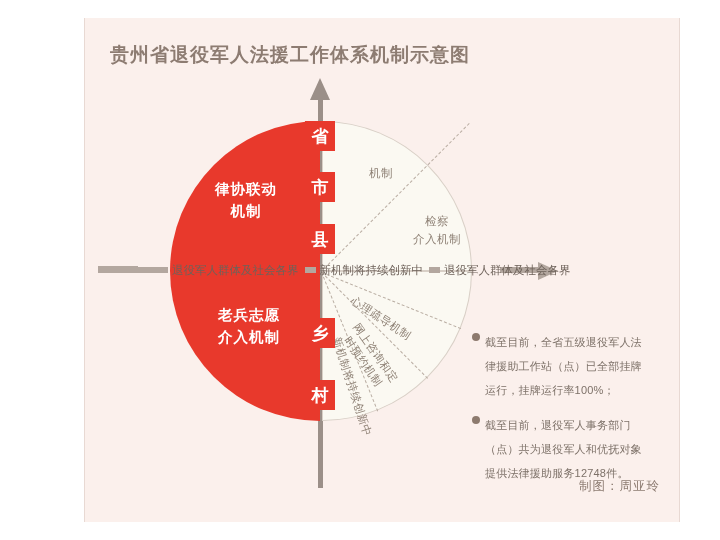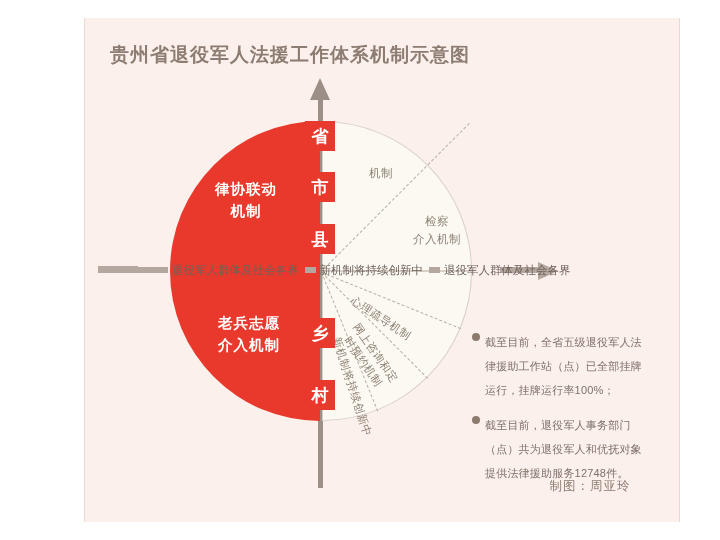--- a/index.html
+++ b/index.html
@@ -77,21 +77,21 @@
     border:1px solid #d8cfc6;
     border-bottom-right-radius:150px;
     box-sizing:border-box;
   }
 
   .red-label{
     position:absolute;color:#ffffff;font-size:14.5px;font-weight:bold;
     line-height:22px;text-align:center;letter-spacing:1px;
   }
   .lbl-tl{left:186px;top:178px;width:120px;}
-  .lbl-bl{left:186px;top:312px;width:126px;}
+  .lbl-bl{left:186px;top:304px;width:126px;}
 
   .cream-label{
     position:absolute;color:#8e8175;font-size:11.5px;line-height:18px;
     text-align:center;letter-spacing:.5px;
   }
   .lbl-judicial{left:336px;top:164px;width:90px;}
   .lbl-procur{left:392px;top:212px;width:90px;}
 
   
   .dash-tr{
@@ -147,21 +147,21 @@
     position:absolute;left:472px;top:330px;width:178px;
     font-size:11px;line-height:24px;color:#7d7168;
   }
   .note{position:relative;padding-left:13px;margin-bottom:11px;letter-spacing:.2px;}
   .note .dot{
     position:absolute;left:0;top:3px;width:8px;height:8px;border-radius:50%;
     background:#8d7a6e;
   }
   .credit{
     position:absolute;left:520px;top:478px;width:140px;
-    font-size:12.5px;color:#8d7c72;text-align:center;letter-spacing:1px;
+    font-size:12.5px;color:#8d7c72;text-align:right;letter-spacing:1px;
   }
 </style>
 </head>
 <body>
 
 <div id="stage">
 
   <div class="card"></div>
   <div class="card-outline"></div>
 

